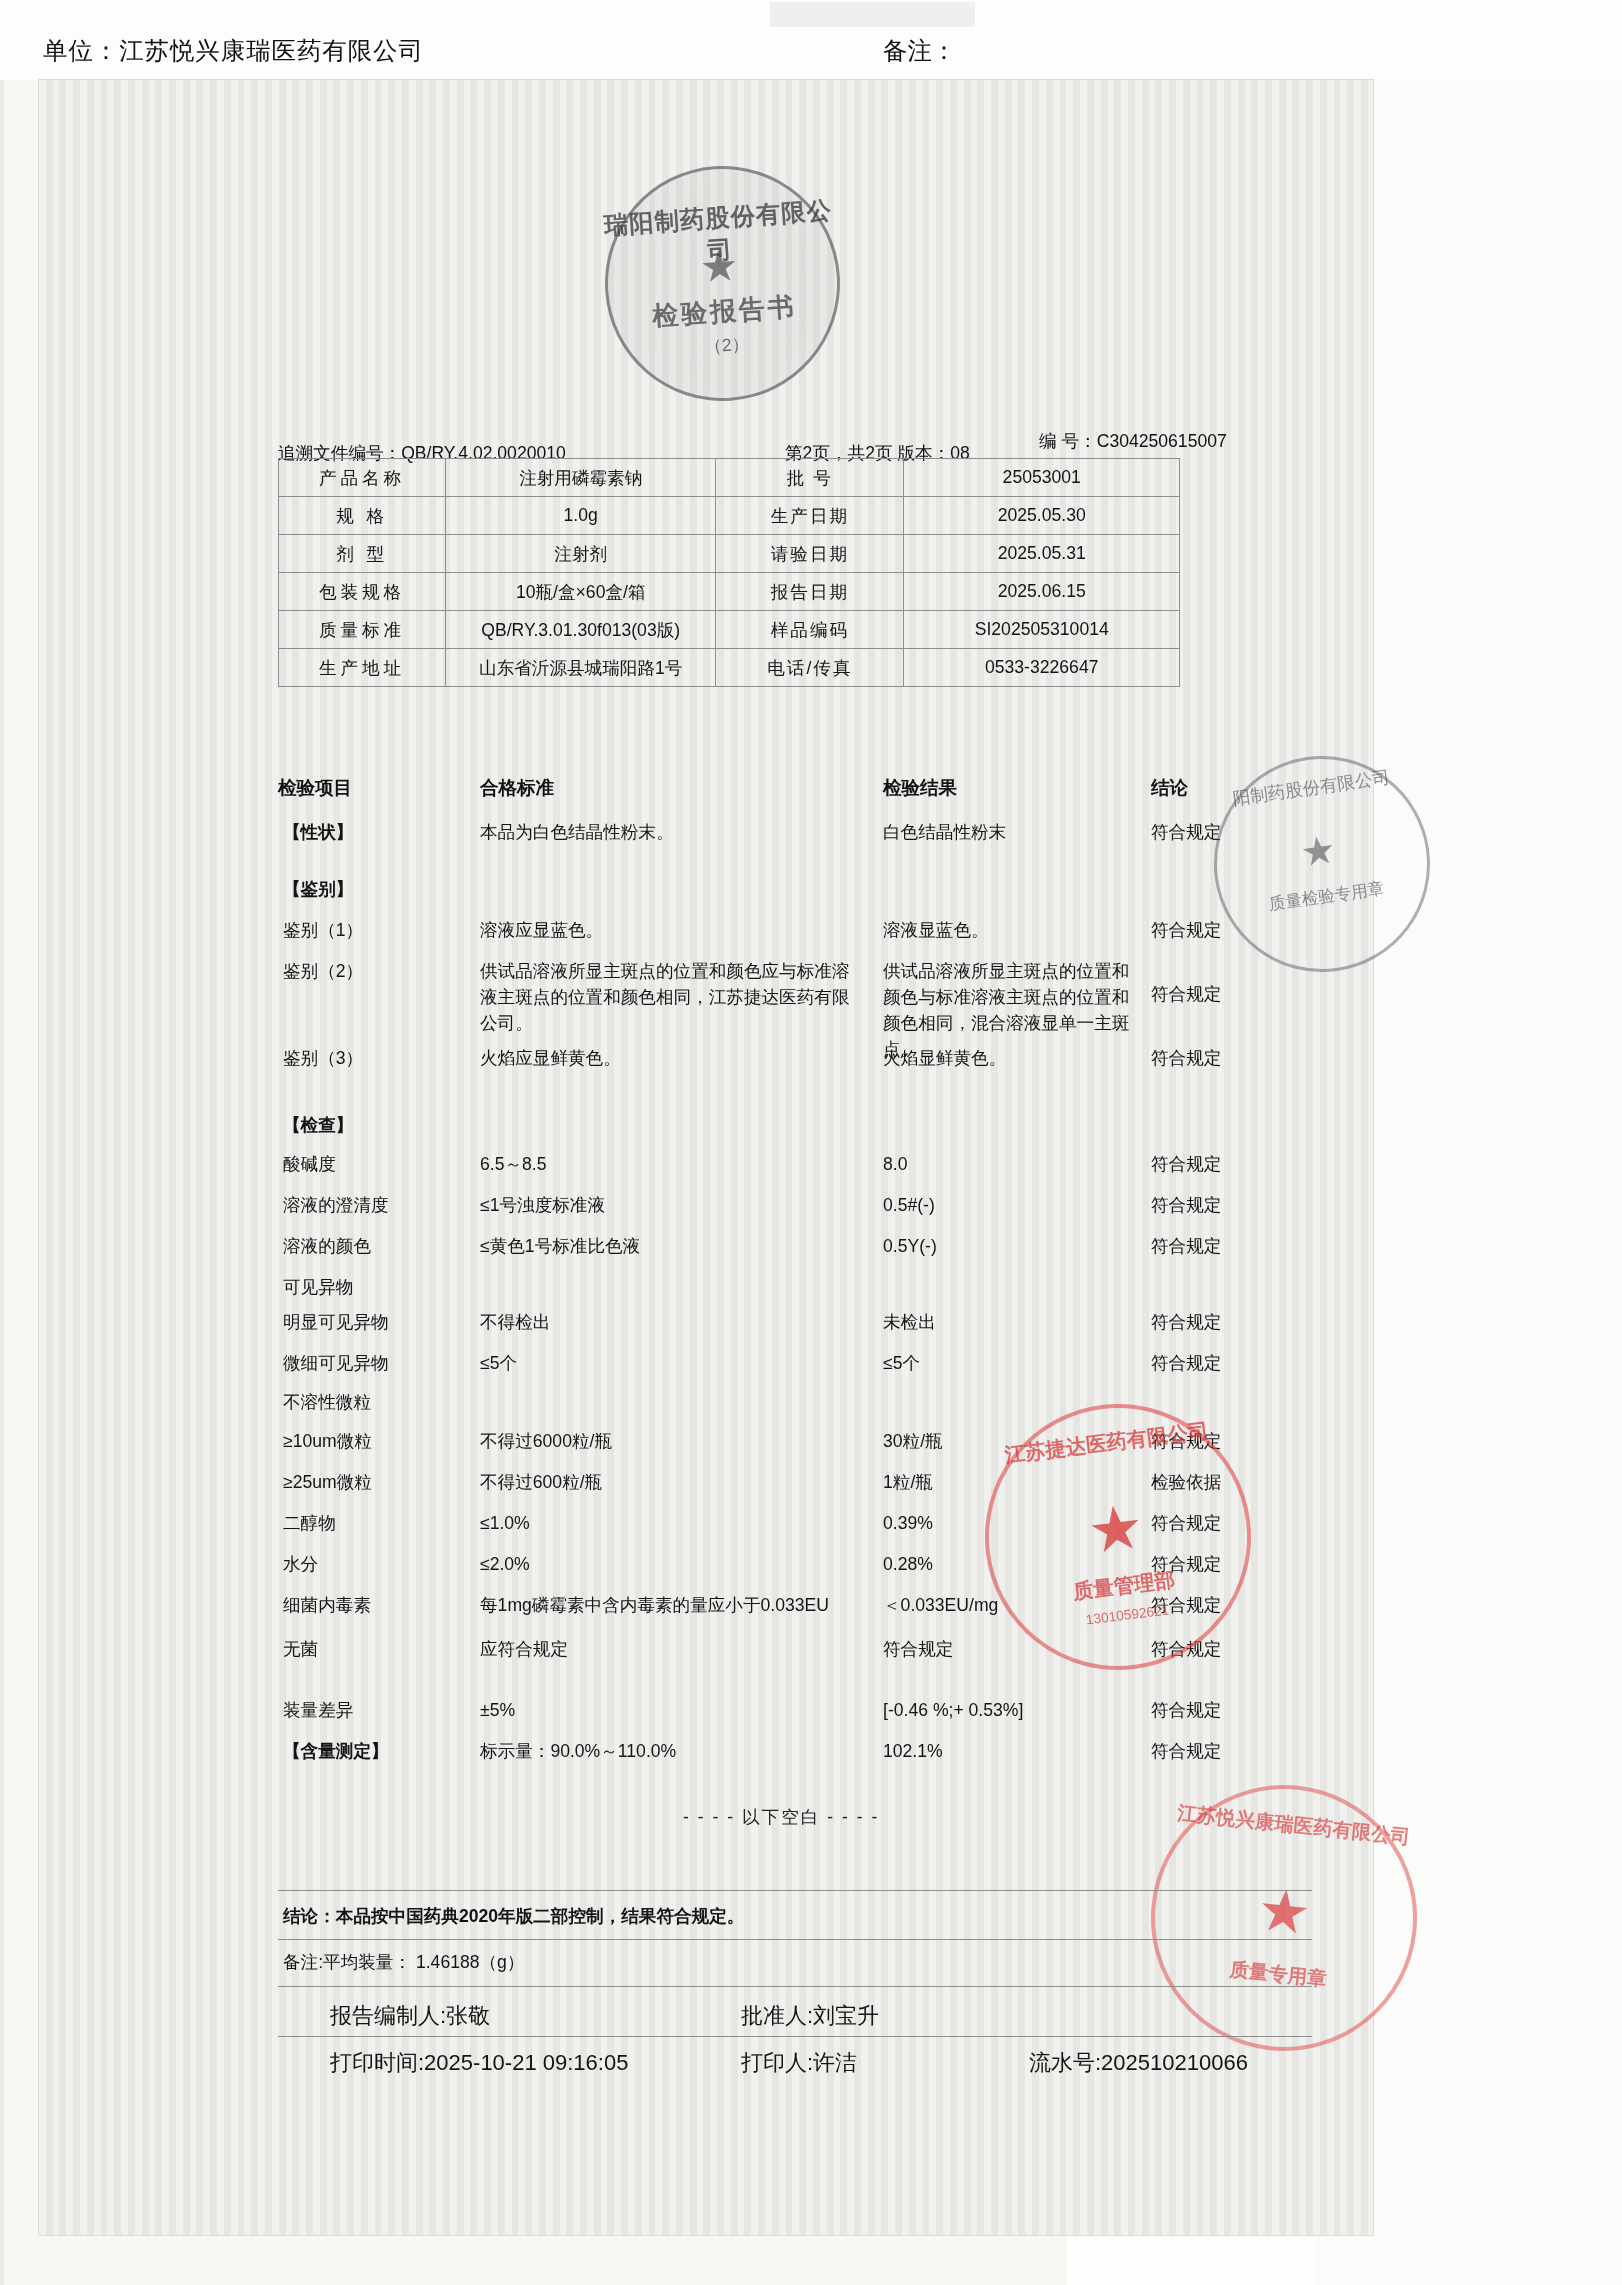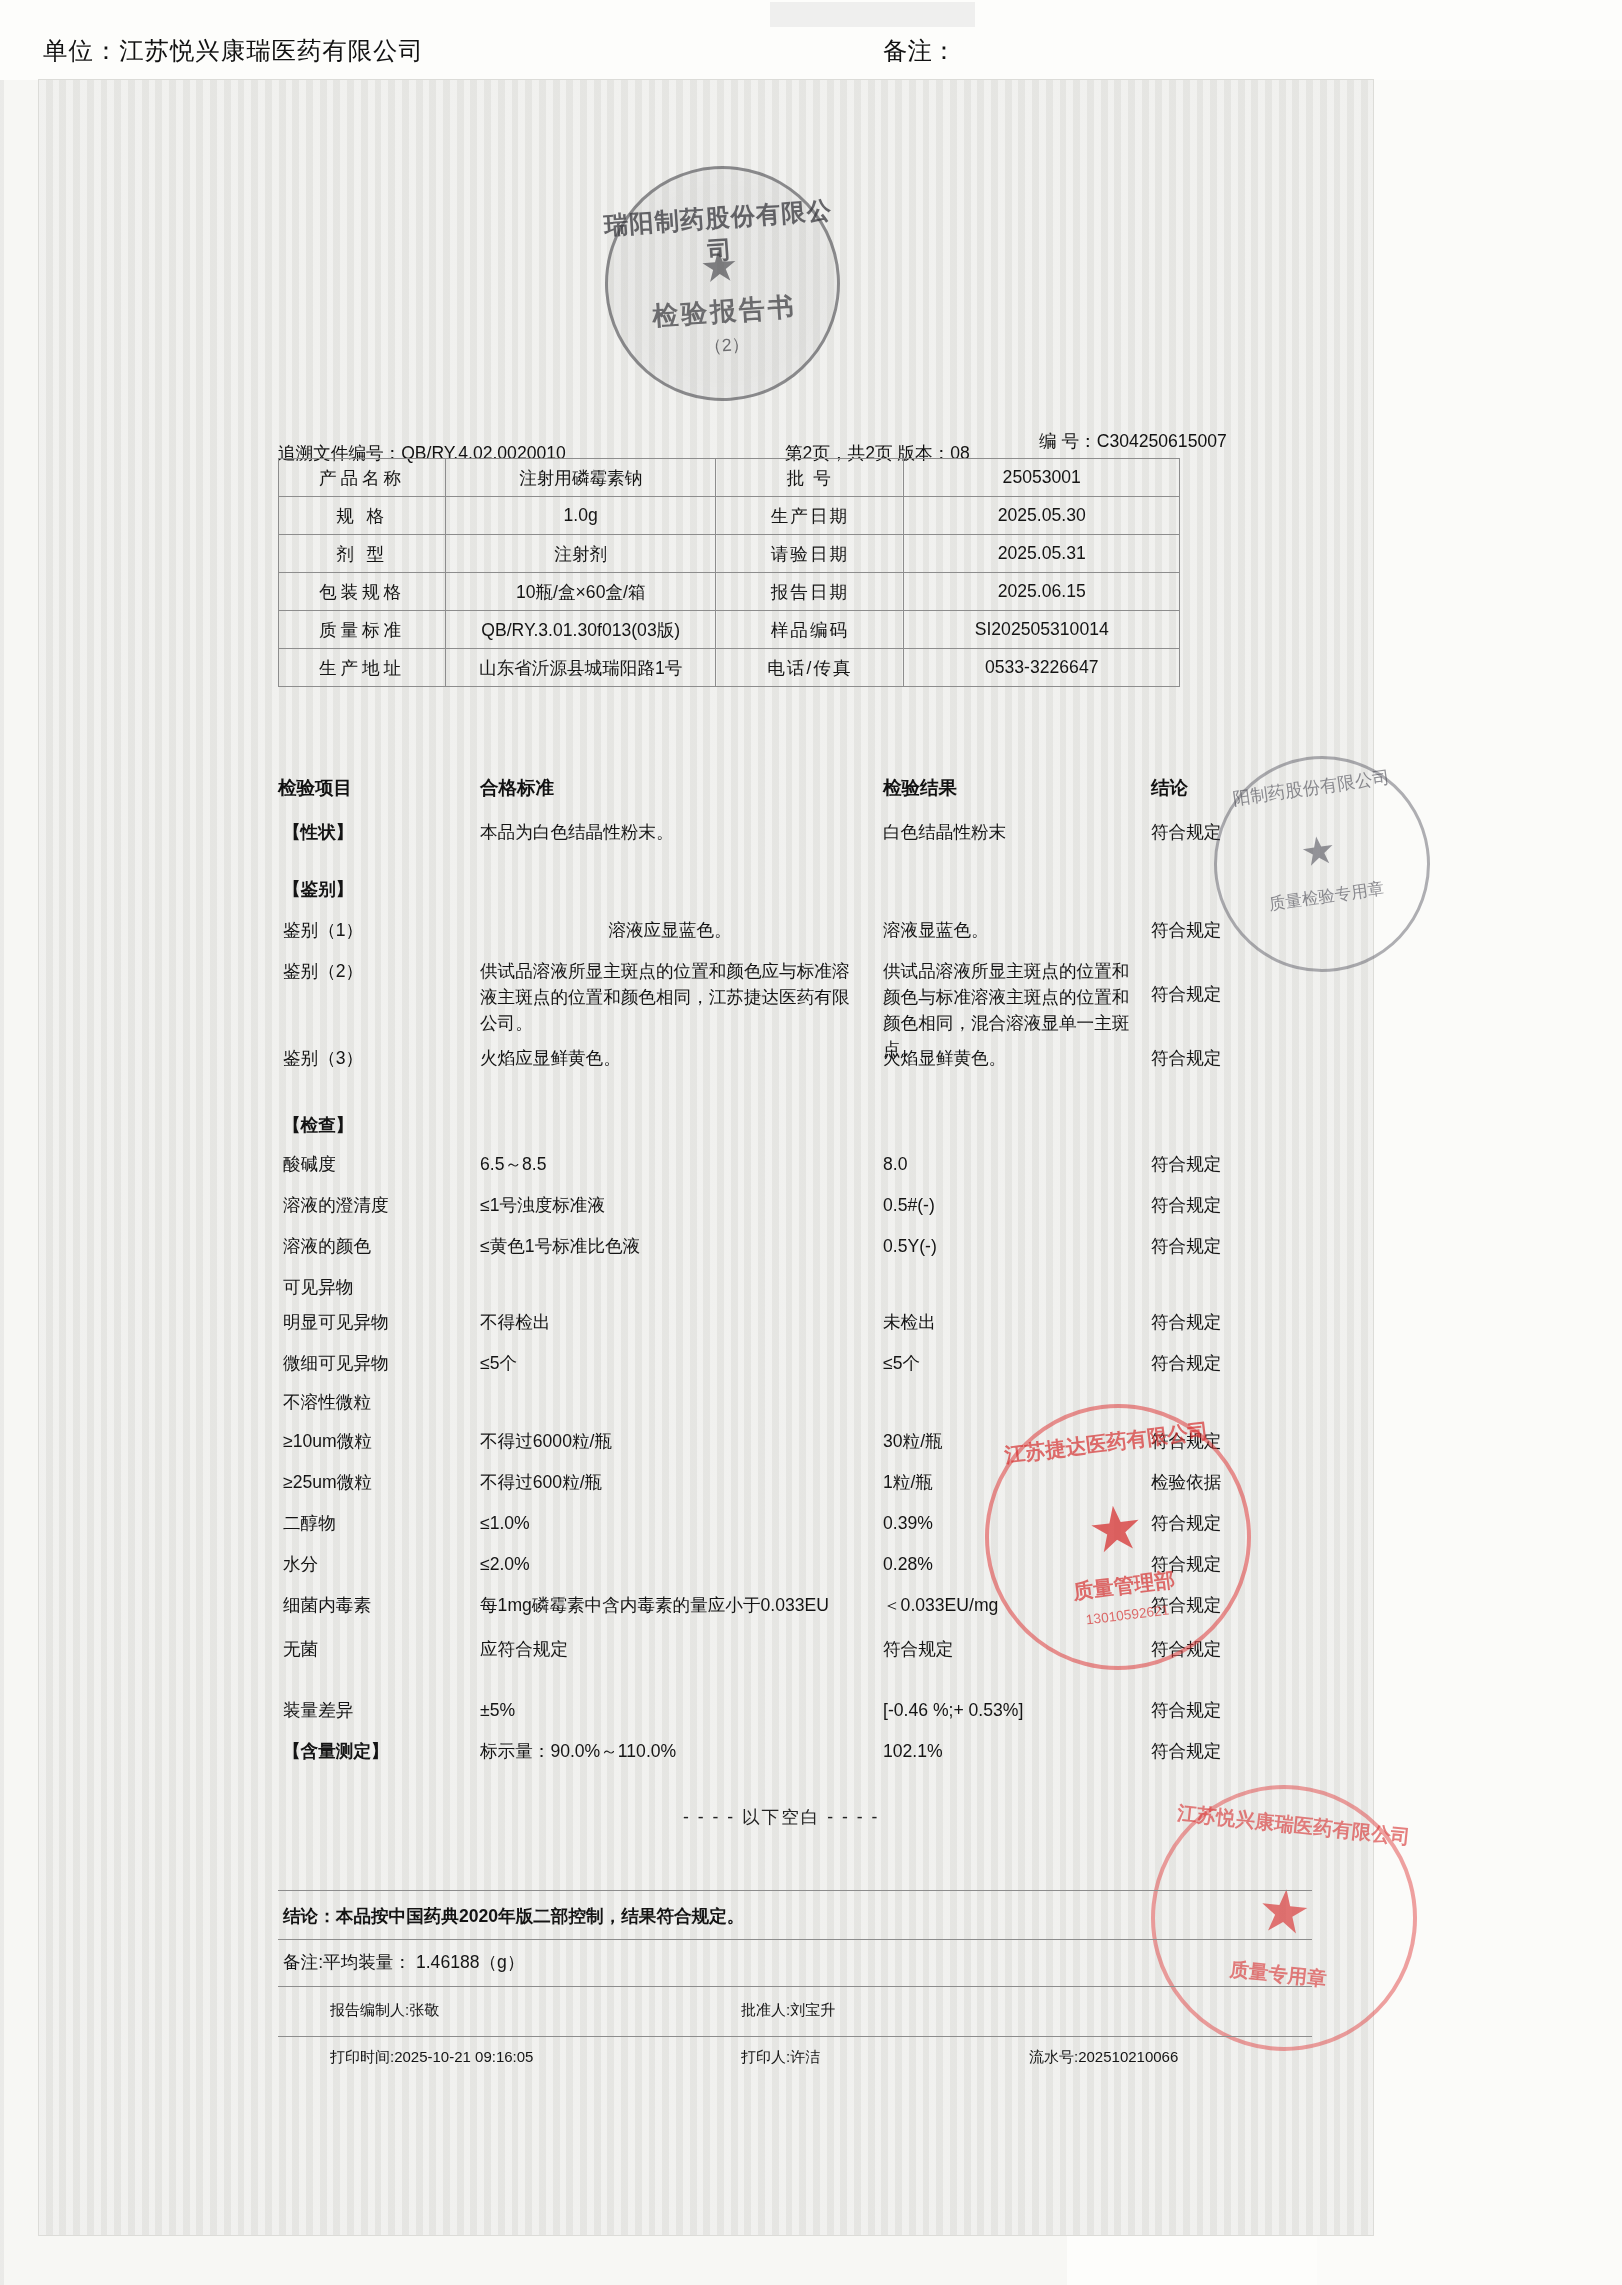--- a/index.html
+++ b/index.html
@@ -79,21 +79,21 @@
   .col-name{left:283px;width:190px;}
   .col-std{left:480px;width:380px;}
   .col-res{left:883px;width:254px;}
   .col-con{left:1151px;width:146px;}
   .bold{font-weight:bold;}
 
   .blank-mark{position:absolute;left:683px;top:1805px;font-size:17.6px;color:#222;letter-spacing:2px;}
   .hr{position:absolute;left:278px;width:1034px;height:1px;background:#8d8d8d;}
   .concl-text{position:absolute;left:283px;font-size:17.6px;color:#141414;font-weight:bold;}
   .note-text{position:absolute;left:283px;font-size:17.6px;color:#141414;}
-  .sig{position:absolute;font-size:15px;color:#141414;}
+  .sig{position:absolute;font-size:22px;color:#141414;}
 
   
   .stamp{position:absolute;border-radius:50%;display:flex;align-items:center;justify-content:center;pointer-events:none;}
   .s-top{
     left:605px;top:166px;width:229px;height:229px;
     border:3.9px solid rgba(60,60,65,.55);
     background:radial-gradient(circle,rgba(120,120,125,.08) 60%,rgba(120,120,125,.02) 100%);
     transform:rotate(-4deg);
   }
   .s-top .t1{position:absolute;top:33px;width:100%;text-align:center;font-size:24.4px;color:rgba(55,55,60,.75);font-weight:bold;letter-spacing:1px;}
@@ -202,21 +202,21 @@
   <div class="c res-head rh3">检验结果</div>
   <div class="c res-head rh4">结论</div>
 
   <div class="rows" id="results-rows">
       <div class="row-item col-name bold" style="top: 819px;">【性状】</div>
       <div class="row-item col-std" style="top: 819px;">本品为白色结晶性粉末。</div>
       <div class="row-item col-res" style="top: 819px;">白色结晶性粉末</div>
       <div class="row-item col-con" style="top: 819px;">符合规定</div>
       <div class="row-item col-name bold" style="top: 876px;">【鉴别】</div>
       <div class="row-item col-name" style="top: 917px;">鉴别（1）</div>
-      <div class="row-item col-std" style="top: 917px; text-align: center;">溶液应显蓝色。</div>
+      <div class="row-item col-std" style="top: 917px;">溶液应显蓝色。</div>
       <div class="row-item col-res" style="top: 917px;">溶液显蓝色。</div>
       <div class="row-item col-con" style="top: 917px;">符合规定</div>
       <div class="row-item col-name" style="top: 958px;">鉴别（2）</div>
       <div class="row-item col-std" style="top: 958px;">供试品溶液所显主斑点的位置和颜色应与标准溶液主斑点的位置和颜色相同，江苏捷达医药有限公司。</div>
       <div class="row-item col-res" style="top: 958px;">供试品溶液所显主斑点的位置和颜色与标准溶液主斑点的位置和颜色相同，混合溶液显单一主斑点。</div>
       <div class="row-item col-con" style="top: 981px;">符合规定</div>
       <div class="row-item col-name" style="top: 1045px;">鉴别（3）</div>
       <div class="row-item col-std" style="top: 1045px;">火焰应显鲜黄色。</div>
       <div class="row-item col-res" style="top: 1045px;">火焰显鲜黄色。</div>
       <div class="row-item col-con" style="top: 1045px;">符合规定</div>

